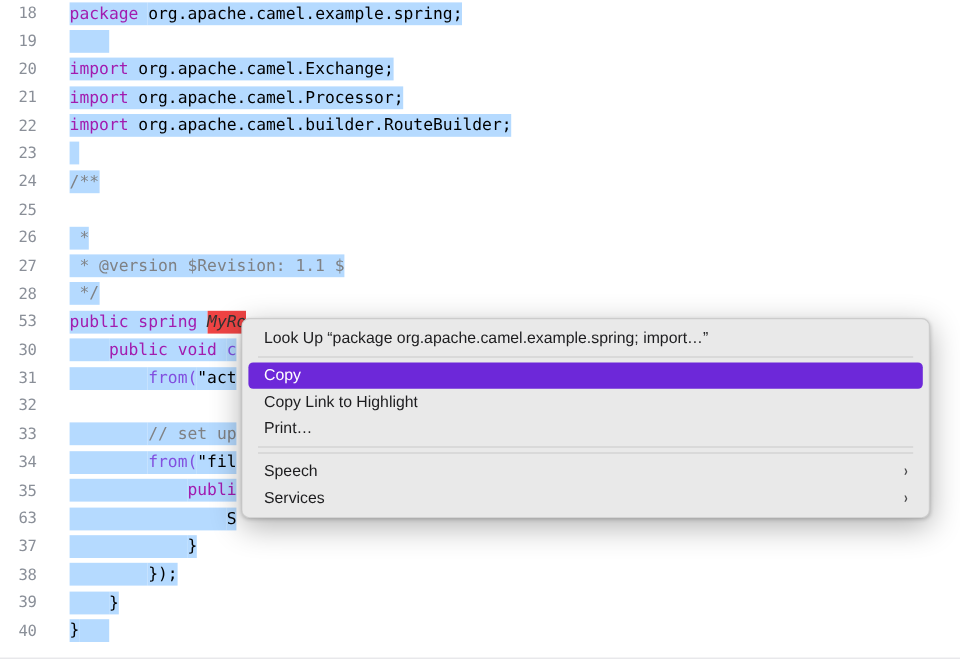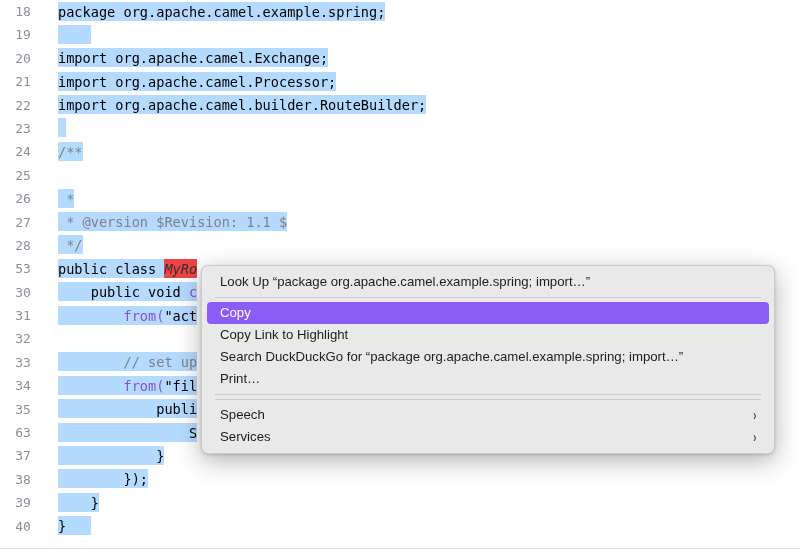--- a/index.html
+++ b/index.html
@@ -44,21 +44,21 @@
     position: absolute;
     left: 58px; top: 0;
     white-space: pre;
   }
   .code-text > span { padding: 1.5px 0; }
   
   .sel { background: #b5daff; }
   .sel-dim { background: #ef4444; font-style: italic; }
 
   
-  .k  { color: #000000; }            
+  .k  { color: #a21caf; }            
   .pl { color: #000000; }            
   .cm { color: #7f8184; }            
   .fn { color: #8250df; }            
   .cl { color: #333333; }            
 
   
   #context-menu {
     position: absolute;
     left: 201px; top: 265px;
     width: 572px;
@@ -78,21 +78,21 @@
     margin: 0 5px;
     border-radius: 4px;
     white-space: nowrap;
     overflow: hidden;
     text-overflow: ellipsis;
     display: flex;
     align-items: center;
     justify-content: space-between;
   }
   .menu-item.selected {
-    background: #8b5cf6;
+    background: #6d28d9;
     color: #ffffff;
     text-align: right;
   }
   .menu-item .label { overflow: hidden; text-overflow: ellipsis; }
   .submenu-arrow {
     font-size: 11px;
     color: #4a4a4c;
     font-weight: bold;
     margin-left: 10px;
     transform: scaleX(0.85) scaleY(1.25);
@@ -112,21 +112,21 @@
       <div class="code-line"><div class="gutter">19</div><div class="code-text"><span class="pl sel">    </span></div></div>
       <div class="code-line"><div class="gutter">20</div><div class="code-text"><span class="k sel">import </span><span class="pl sel">org.apache.camel.Exchange;</span></div></div>
       <div class="code-line"><div class="gutter">21</div><div class="code-text"><span class="k sel">import </span><span class="pl sel">org.apache.camel.Processor;</span></div></div>
       <div class="code-line"><div class="gutter">22</div><div class="code-text"><span class="k sel">import </span><span class="pl sel">org.apache.camel.builder.RouteBuilder;</span></div></div>
       <div class="code-line"><div class="gutter">23</div><div class="code-text"><span class="pl sel"> </span></div></div>
       <div class="code-line"><div class="gutter">24</div><div class="code-text"><span class="cm sel">/**</span></div></div>
       <div class="code-line"><div class="gutter">25</div></div>
       <div class="code-line"><div class="gutter">26</div><div class="code-text"><span class="cm sel"> *</span></div></div>
       <div class="code-line"><div class="gutter">27</div><div class="code-text"><span class="cm sel"> * @version $Revision: 1.1 $</span></div></div>
       <div class="code-line"><div class="gutter">28</div><div class="code-text"><span class="cm sel"> */</span></div></div>
-      <div class="code-line"><div class="gutter">53</div><div class="code-text"><span class="k sel">public class </span><span class="cl sel-dim">MyRo</span></div></div>
+      <div class="code-line"><div class="gutter">53</div><div class="code-text"><span class="k sel">public spring </span><span class="cl sel-dim">MyRo</span></div></div>
       <div class="code-line"><div class="gutter">30</div><div class="code-text"><span class="pl sel">    </span><span class="k sel">public void </span><span class="fn sel">c</span></div></div>
       <div class="code-line"><div class="gutter">31</div><div class="code-text"><span class="pl sel">        </span><span class="fn sel">from(</span><span class="pl sel">"act</span></div></div>
       <div class="code-line"><div class="gutter">32</div><div class="code-text"><span class="pl"></span></div></div>
       <div class="code-line"><div class="gutter">33</div><div class="code-text"><span class="pl sel">        </span><span class="cm sel">// set up</span></div></div>
       <div class="code-line"><div class="gutter">34</div><div class="code-text"><span class="pl sel">        </span><span class="fn sel">from(</span><span class="pl sel">"fil</span></div></div>
       <div class="code-line"><div class="gutter">35</div><div class="code-text"><span class="pl sel">            </span><span class="k sel">publi</span></div></div>
       <div class="code-line"><div class="gutter">63</div><div class="code-text"><span class="pl sel">                </span><span class="pl sel">S</span></div></div>
       <div class="code-line"><div class="gutter">37</div><div class="code-text"><span class="pl sel">            </span><span class="pl sel">}</span></div></div>
       <div class="code-line"><div class="gutter">38</div><div class="code-text"><span class="pl sel">        </span><span class="pl sel">});</span></div></div>
       <div class="code-line"><div class="gutter">39</div><div class="code-text"><span class="pl sel">    </span><span class="pl sel">}</span></div></div>
@@ -139,23 +139,20 @@
       <span class="label">Look Up “package org.apache.camel.example.spring;  import…”</span>
     </div>
     <div class="menu-sep"></div>
     <div class="menu-item selected">
       <span class="label">Copy</span>
     </div>
     <div class="menu-item">
       <span class="label">Copy Link to Highlight</span>
     </div>
     <div class="menu-item">
-      <span class="label">Search DuckDuckGo for “package org.apache.camel.example.spring;  import…”</span>
-    </div>
-    <div class="menu-item">
       <span class="label">Print…</span>
     </div>
     <div class="menu-sep"></div>
     <div class="menu-sep"></div>
     <div class="menu-item">
       <span class="label">Speech</span>
       <span class="submenu-arrow">›</span>
     </div>
     <div class="menu-item">
       <span class="label">Services</span>

